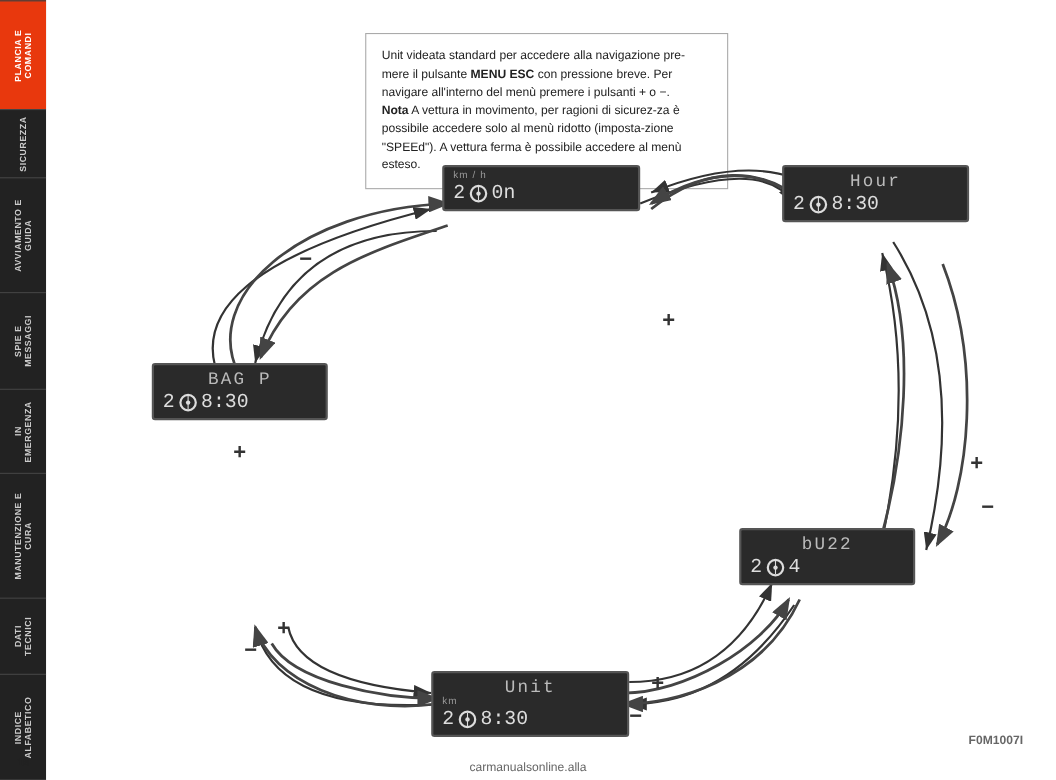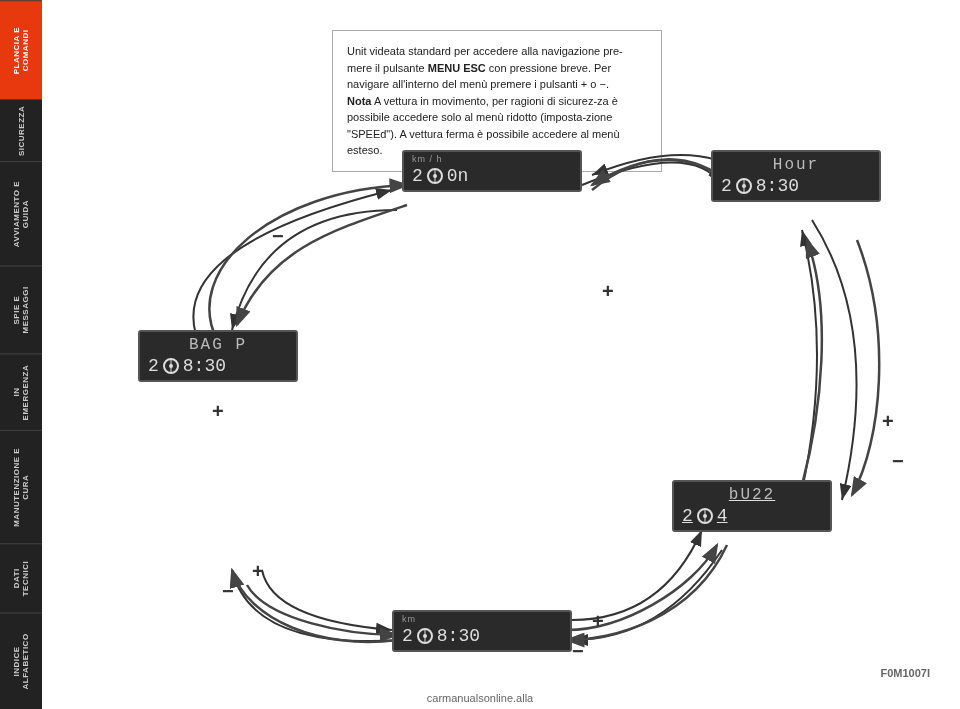--- a/index.html
+++ b/index.html
@@ -152,21 +152,20 @@
       top: 200px;
       left: 36px;
       width: 160px;
     }
 
     
     .box-buzz {
       top: 350px;
       left: 570px;
       width: 160px;
-      text-decoration: underline;
     }
 
     
     .box-unit {
       top: 480px;
       left: 290px;
       width: 180px;
     }
 
     
@@ -384,20 +383,21 @@
     <div class="display-box box-buzz">
       <div class="display-title">bU22</div>
       <div class="display-value">
         <span>2</span>
         <span class="steering-icon"></span>
         <span>4</span>
       </div>
     </div>
 
     <div class="display-box box-unit">
+      <div class="display-title">Unit</div>
       <div class="display-subtitle">km</div>
       <div class="display-value">
         <span>2</span>
         <span class="steering-icon"></span>
         <span>8:30</span>
       </div>
     </div>
 
   </div>
 

